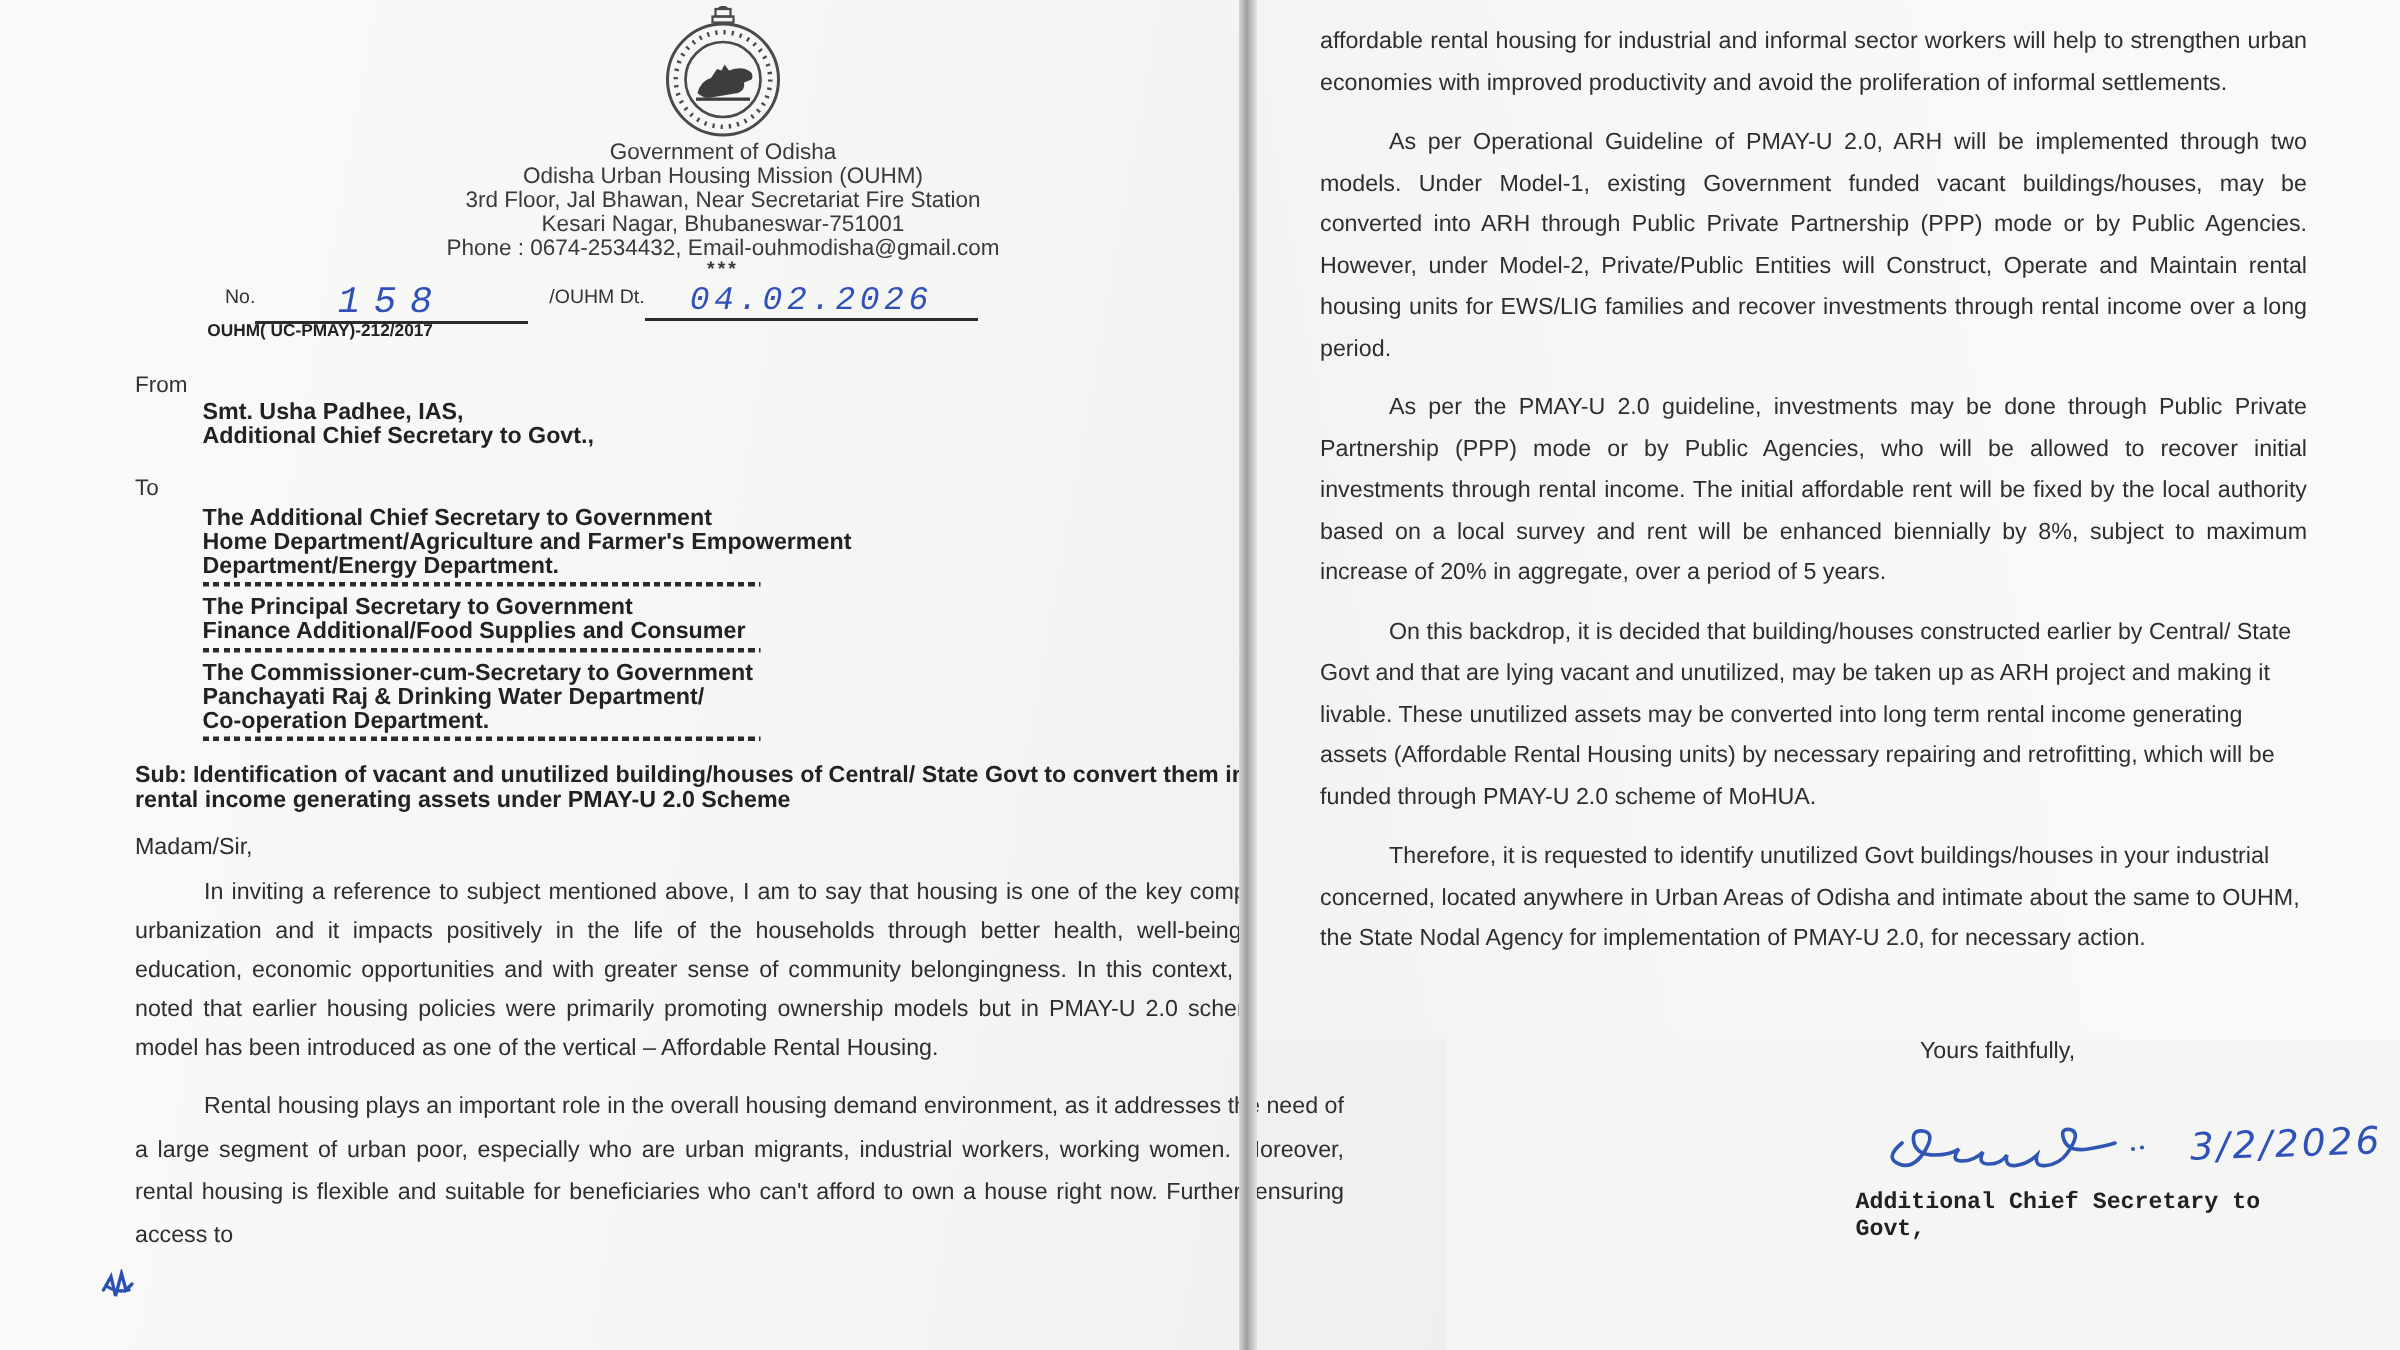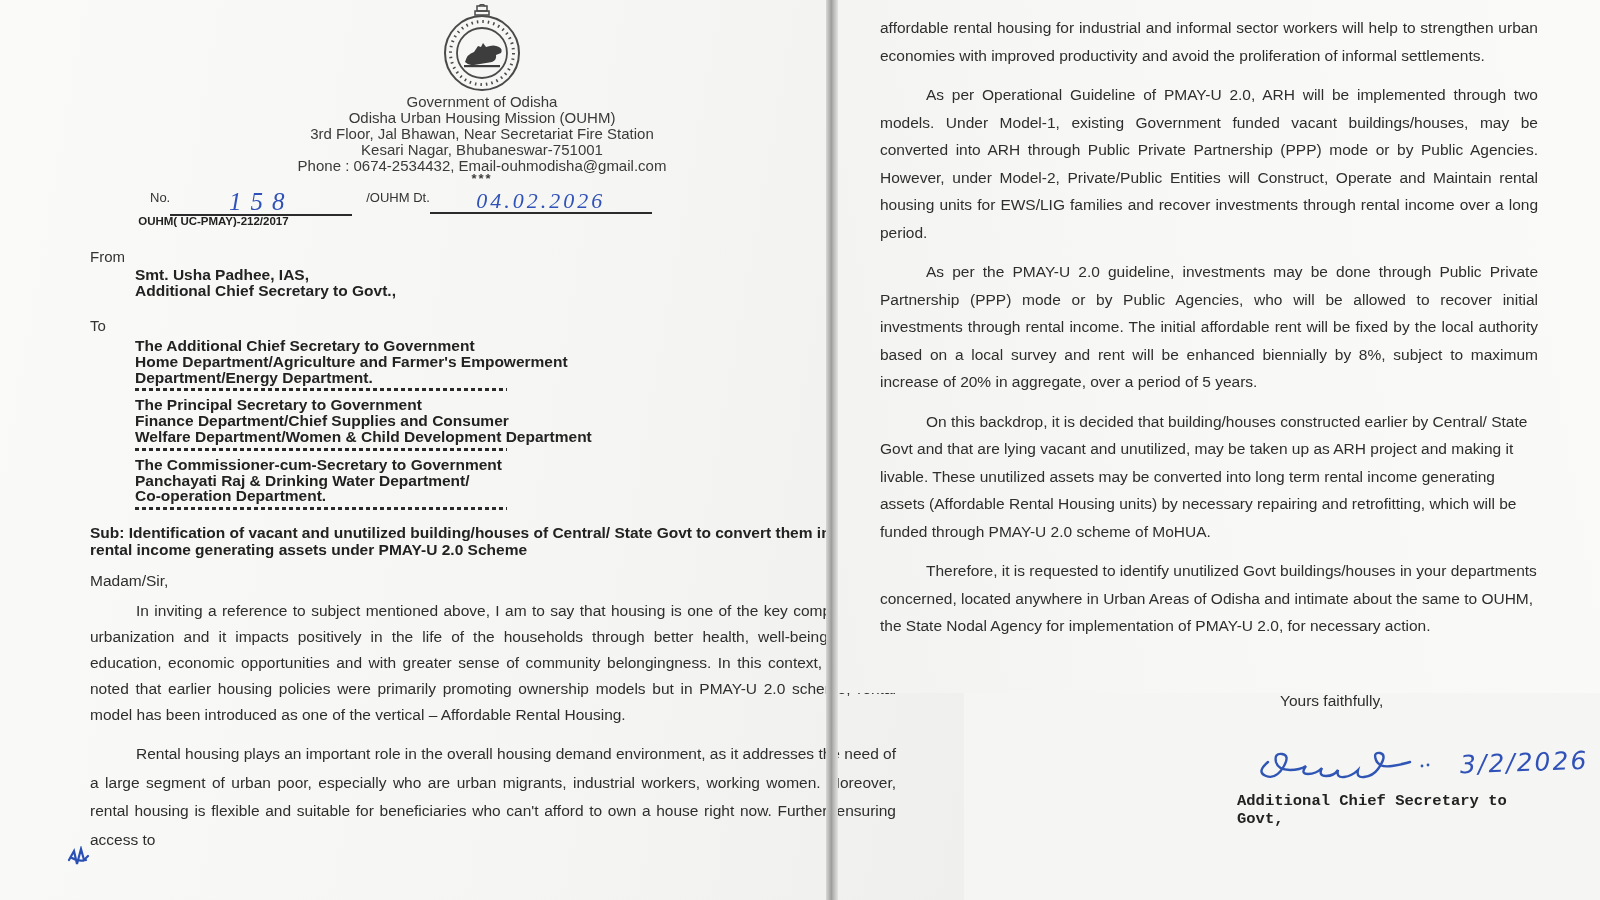--- a/index.html
+++ b/index.html
@@ -41,21 +41,21 @@
     position:relative;display:inline-block;border-bottom:2.5px solid #2b2b2b;
     text-align:center;padding:0 6px 0px 6px;
   }
   .ref-fill.no{width:170px;}
   .ref-fill.dt{width:210px;}
   .ref-sub{
     position:absolute;left:-32px;top:100%;margin-top:1px;white-space:nowrap;
     font-size:11.5px;font-weight:bold;color:#222;
   }
   .hand{
-    font-family:Liberation Serif, serif;font-style:italic;
+    font-family:Liberation Mono, monospace;font-style:italic;
     color:#3052b8;
   }
   .hand.no-val{font-size:25px;letter-spacing:9px;line-height:24px;}
   .hand.dt-val{font-size:22px;letter-spacing:3px;line-height:22px;white-space:nowrap;}
   .dt-label{margin-left:14px;}
   
   .fm-label{margin:22px 0 0 90px;font-size:15px;color:#333;}
   .fm-block{margin:2px 0 0 135px;font-size:15.5px;font-weight:bold;color:#222;line-height:16px;}
   .to-label{margin:18px 0 0 90px;font-size:15px;color:#333;}
   .rcpt{margin:4px 0 0 135px;font-size:15.5px;font-weight:bold;color:#222;line-height:15.8px;}
@@ -152,22 +152,21 @@
 
     <div class="rcpt">
       <div>The Additional Chief Secretary to Government</div>
       <div>Home Department/Agriculture and Farmer's Empowerment</div>
       <div>Department/Energy Department.</div>
     </div>
     <div class="dashline"></div>
 
     <div class="rcpt">
       <div>The Principal Secretary to Government</div>
-      <div>Finance Department/Chief Supplies and Consumer</div>
-      <div>Welfare Department/Women &amp; Child Development Department</div>
+      <div>Finance Additional/Food Supplies and Consumer</div>
     </div>
     <div class="dashline"></div>
 
     <div class="rcpt">
       <div>The Commissioner-cum-Secretary to Government</div>
       <div>Panchayati Raj &amp; Drinking Water Department/</div>
       <div>Co-operation Department.</div>
     </div>
     <div class="dashline"></div>
 
@@ -183,21 +182,21 @@
   </div>
 
   <div class="page-gutter"></div>
 
   <div class="page-right">
     <div class="p2-col">
       <div class="p2-para">affordable rental housing for industrial and informal sector workers will help to strengthen urban economies with improved productivity and avoid the proliferation of informal settlements.</div>
       <div class="p2-para indent">As per Operational Guideline of PMAY-U 2.0, ARH will be implemented through two models. Under Model-1, existing Government funded vacant buildings/houses, may be converted into ARH through Public Private Partnership (PPP) mode or by Public Agencies. However, under Model-2, Private/Public Entities will Construct, Operate and Maintain rental housing units for EWS/LIG families and recover investments through rental income over a long period.</div>
       <div class="p2-para indent">As per the PMAY-U 2.0 guideline, investments may be done through Public Private Partnership (PPP) mode or by Public Agencies, who will be allowed to recover initial investments through rental income. The initial affordable rent will be fixed by the local authority based on a local survey and rent will be enhanced biennially by 8%, subject to maximum increase of 20% in aggregate, over a period of 5 years.</div>
       <div class="p2-para indent leftal">On this backdrop, it is decided that building/houses constructed earlier by Central/ State Govt and that are lying vacant and unutilized, may be taken up as ARH project and making it livable. These unutilized assets may be converted into long term rental income generating assets (Affordable Rental Housing units) by necessary repairing and retrofitting, which will be funded through PMAY-U 2.0 scheme of MoHUA.</div>
-      <div class="p2-para indent leftal">Therefore, it is requested to identify unutilized Govt buildings/houses in your departments concerned, located anywhere in Urban Areas of Odisha and intimate about the same to OUHM, the State Nodal Agency for implementation of PMAY-U 2.0, for necessary action.</div>
+      <div class="p2-para indent leftal">Therefore, it is requested to identify unutilized Govt buildings/houses in your industrial concerned, located anywhere in Urban Areas of Odisha and intimate about the same to OUHM, the State Nodal Agency for implementation of PMAY-U 2.0, for necessary action.</div>
 
       <div class="closing">Yours faithfully,</div>
 
       <div class="sig-row">
         <svg class="sig-scribble" width="200" height="52" viewBox="0 0 200 52">
           <path d="M18 30 q-12 10 -2 14 q10 4 18 -10 q6 -11 -2 -12 q-8 -1 -6 8 q2 8 14 8 q10 0 16 -4 q-6 8 2 8 q8 0 14 -6 q-4 8 4 8 q8 0 12 -6 q-2 8 6 7 q8 -1 14 -7 q-2 8 6 7 q9 -1 14 -8 q10 -14 2 -16 q-7 -1 -4 7 q3 8 16 6 q12 -2 18 -4" stroke="#2f55b5" stroke-width="2.4" fill="none" stroke-linecap="round"></path>
           <circle cx="172" cy="34" r="1.4" fill="#2f55b5"></circle>
           <circle cx="178" cy="33" r="1.4" fill="#2f55b5"></circle>
         </svg>
         <span class="sig-date">3/2/2026</span>

